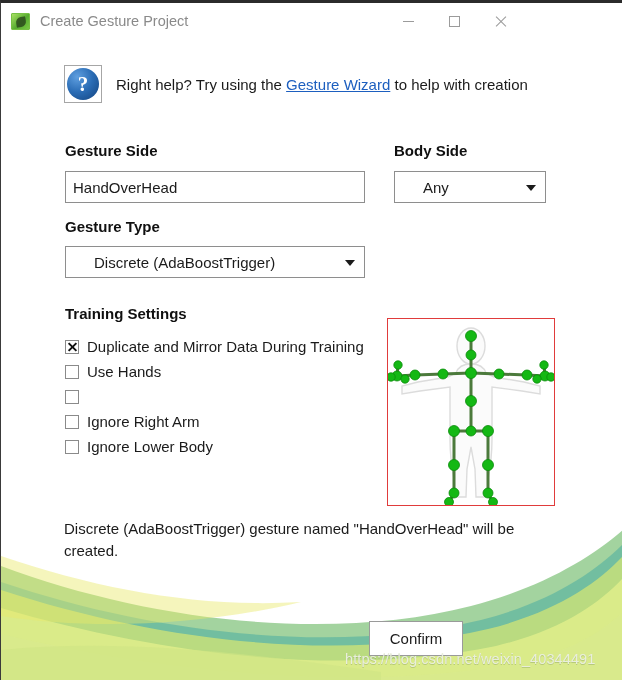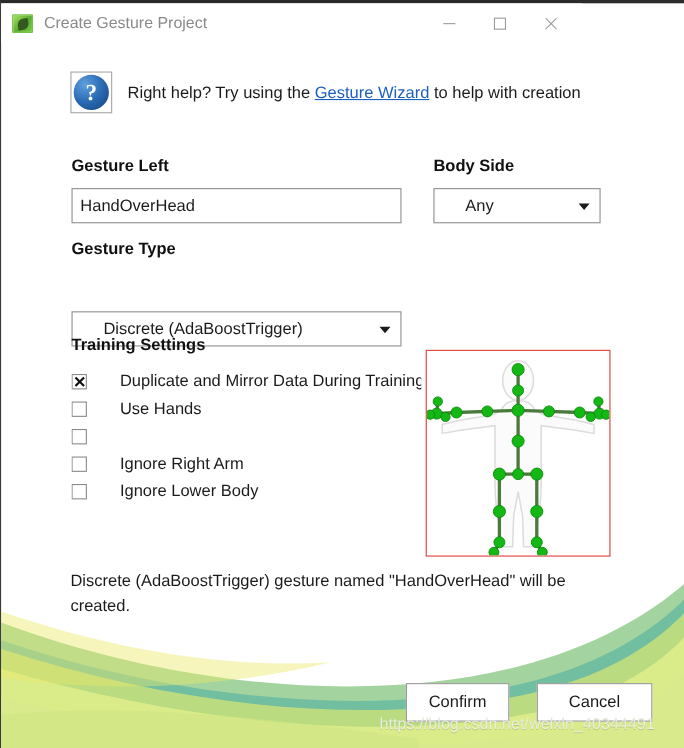--- a/index.html
+++ b/index.html
@@ -153,37 +153,36 @@
     width: 0; height: 0;
     border-left: 5px solid transparent;
     border-right: 5px solid transparent;
     border-top: 6px solid #1b1b1b;
   }
   #lbl-gesture-name { left: 64px; top: 139px; }
   #fld-gesture-name { left: 64px; top: 168px; width: 300px; height: 32px; }
   #lbl-body-side    { left: 393px; top: 139px; }
   #fld-body-side    { left: 393px; top: 168px; width: 152px; height: 32px; }
   #lbl-gesture-type { left: 64px; top: 215px; }
-  #fld-gesture-type { left: 64px; top: 243px; width: 300px; height: 32px; margin-top: 37px; }
+  #fld-gesture-type { left: 64px; top: 243px; width: 300px; height: 32px; }
   #lbl-training     { left: 64px; top: 302px; }
 
   
   #checkbox-list {
     position: absolute;
     left: 64px;
     top: 331px;
     width: 318px;
     overflow: hidden;
   }
   .cb-row {
     display: flex;
     align-items: center;
     height: 25px;
     white-space: nowrap;
-    gap: 22px;
   }
   .cb-box {
     width: 14px; height: 14px;
     border: 1px solid #8a8a8a;
     box-sizing: border-box;
     background: #ffffff;
     flex: 0 0 auto;
     display: flex; align-items: center; justify-content: center;
     position: relative;
   }
@@ -282,21 +281,21 @@
 
   <div id="help-row">
     <div id="help-icon">
       <div class="bubble">?</div>
     </div>
     <div id="help-text">
       <span>Right help? Try using the </span><a id="help-link">Gesture Wizard</a><span> to help with creation</span>
     </div>
   </div>
 
-  <div class="section-label" id="lbl-gesture-name">Gesture Left</div>
+  <div class="section-label" id="lbl-gesture-name">Gesture Side</div>
   <div class="txtfield" id="fld-gesture-name" placeholder="">HandOverHead</div>
 
   <div class="section-label" id="lbl-body-side">Body Side</div>
   <div class="combofield" id="fld-body-side">
     <span>Any</span>
     <span class="combo-arrow"></span>
   </div>
 
   <div class="section-label" id="lbl-gesture-type">Gesture Type</div>
   <div class="combofield" id="fld-gesture-type">
@@ -402,17 +401,16 @@
     <path d="M0 36 C 150 92 330 112 470 76 C 540 58 590 28 622 0 L622 150 L0 150 Z" fill="#7fc27a" opacity="0.72"></path>
     <path d="M0 52 C 160 106 340 124 480 90 C 550 72 594 42 622 14 L622 150 L0 150 Z" fill="#4bada0" opacity="0.55"></path>
     <path d="M0 60 C 165 114 345 132 487 99 C 556 82 598 52 622 26 L622 150 L0 150 Z" fill="#c7e07a" opacity="0.85"></path>
     <path d="M0 78 C 170 128 350 146 495 116 C 562 100 600 72 622 48 L622 150 L0 150 Z" fill="#dced8a" opacity="0.92"></path>
     <path d="M0 26 C 100 60 200 78 300 72 C 200 96 90 100 0 86 Z" fill="#e8e86a" opacity="0.45"></path>
     <path d="M0 104 C 180 146 370 160 510 134 C 572 122 602 100 622 82 L622 150 L0 150 Z" fill="#d9ea8c" opacity="0.95"></path>
     <path d="M0 120 C 120 108 260 124 380 142 L380 150 L0 150 Z" fill="#cfe583" opacity="0.6"></path>
   </svg>
 
   <div class="footer-btn" id="btn-confirm">Confirm</div>
-  <div class="footer-btn" id="btn-cancel">Cancel</div>
 
   <div id="watermark">https://blog.csdn.net/weixin_40344491</div>
 
 </div>
 
 </body></html>

